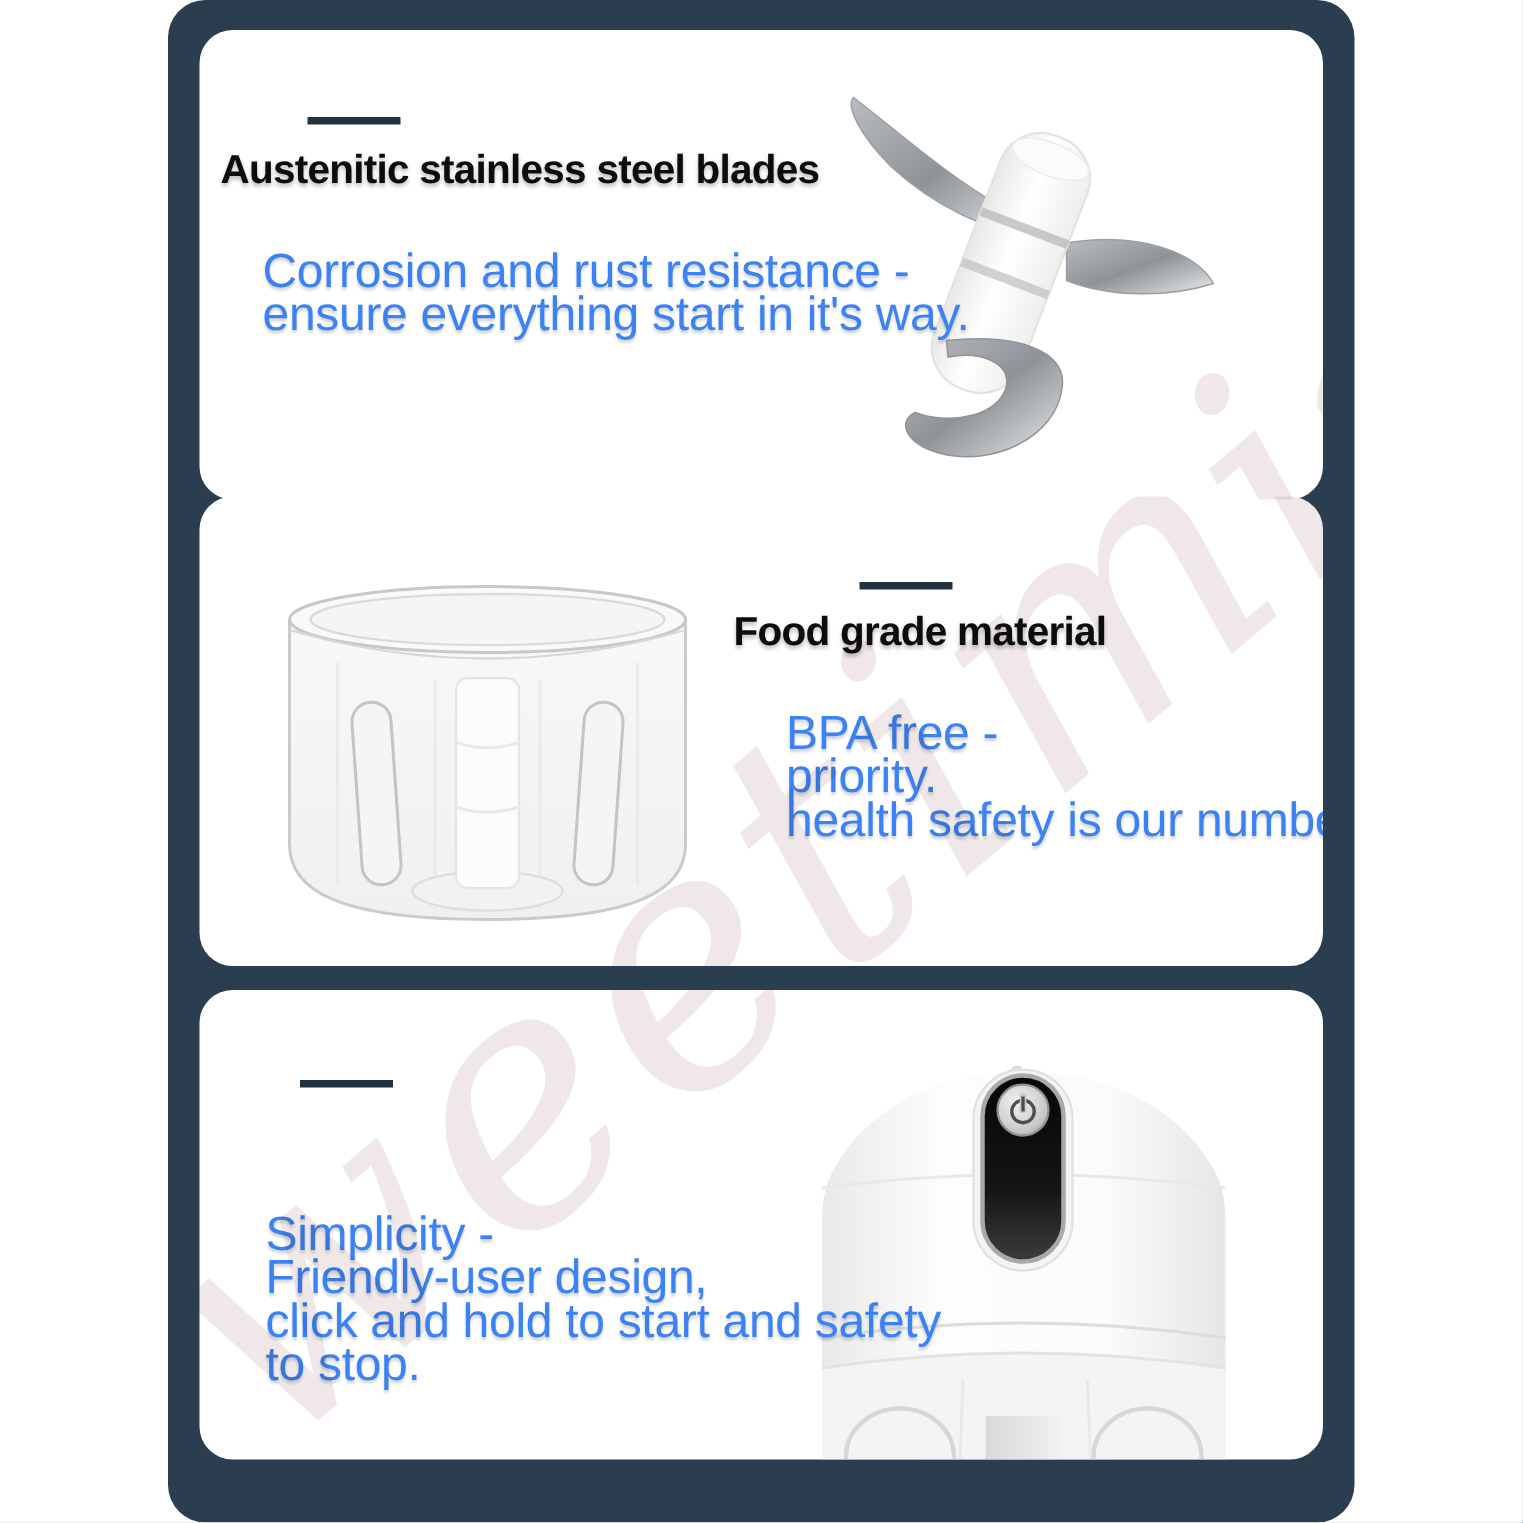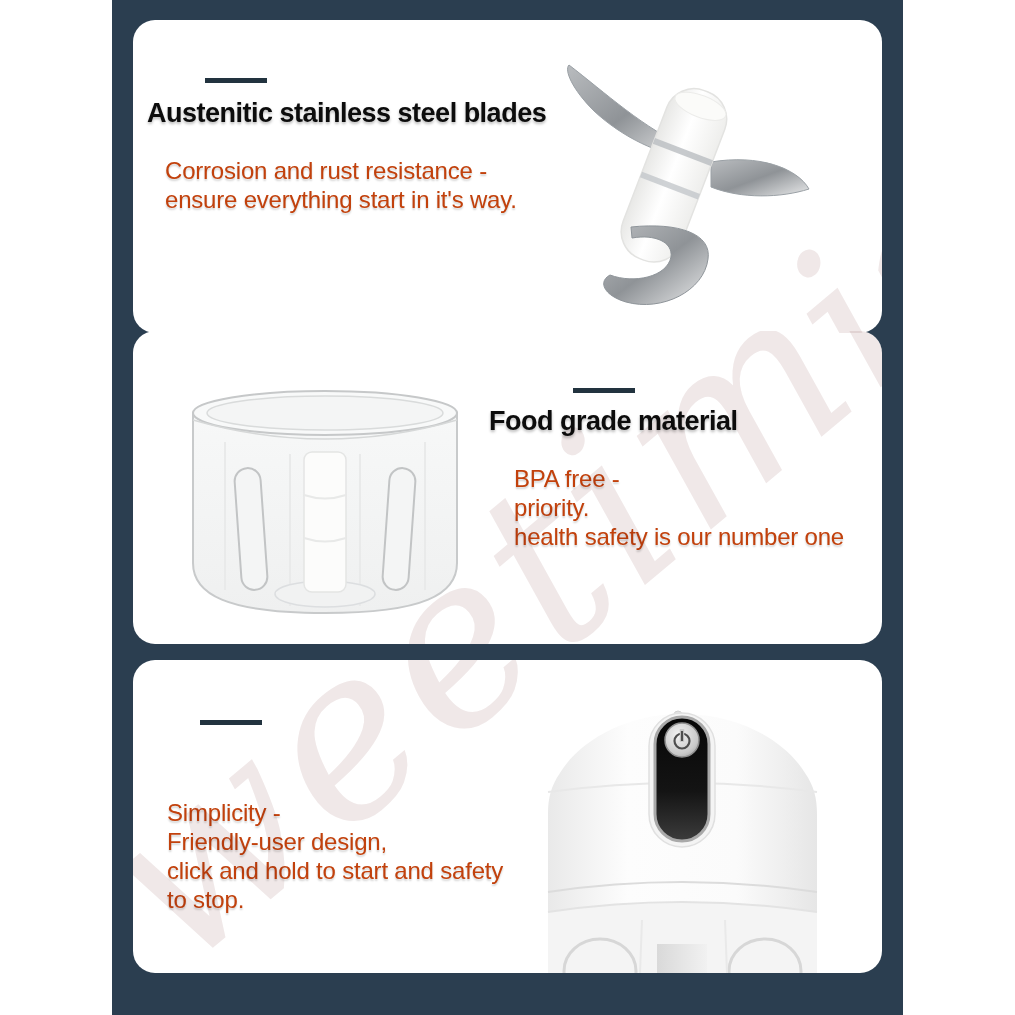--- a/index.html
+++ b/index.html
@@ -3,41 +3,42 @@
 <meta charset="utf-8">
 <style>
   html,body{margin:0;padding:0;background:#ffffff;}
   .page{
     position:relative;width:1015px;height:1015px;background:#ffffff;
     overflow:hidden;font-family:"Liberation Sans",sans-serif;
   }
   .frame{
     position:absolute;left:112px;top:0;width:791px;height:1015px;
     background:var(--frame,#2b3e50);
+    border-radius:25px;
   }
   .panel{
     position:absolute;left:21px;width:749px;height:313px;background:#ffffff;
     border-radius:22px;overflow:hidden;
   }
   .panel-1{top:20px}
   .panel-2{top:331px}
   .panel-3{top:660px}
 
   .dash{
     position:absolute;width:62px;height:5px;background:var(--dash,#22333f);
     z-index:3;
   }
   .feature-title{
     position:absolute;margin:0;z-index:3;white-space:nowrap;
     font-size:27px;font-weight:bold;letter-spacing:-0.5px;color:#0c0c0c;
     text-shadow:0 2px 3px rgba(0,0,0,0.28);
   }
   .feature-body{
-    position:absolute;margin:8px;z-index:3;white-space:nowrap;
-    font-size:24px;line-height:29px;letter-spacing:-0.2px;color:#c2410c;
+    position:absolute;margin:18px;z-index:3;white-space:nowrap;
+    font-size:32px;line-height:29px;letter-spacing:-0.2px;color:#3b82f6;
     text-shadow:0 2px 2px rgba(0,0,0,0.18);
   }
   .feature-body .line{display:block;}
 
   
   .panel-1 .dash{left:72px;top:58px}
   .panel-1 .feature-title{left:14px;top:78px}
   .panel-1 .feature-body{left:24px;top:128px}
   
   .panel-2 .dash{left:440px;top:57px}

